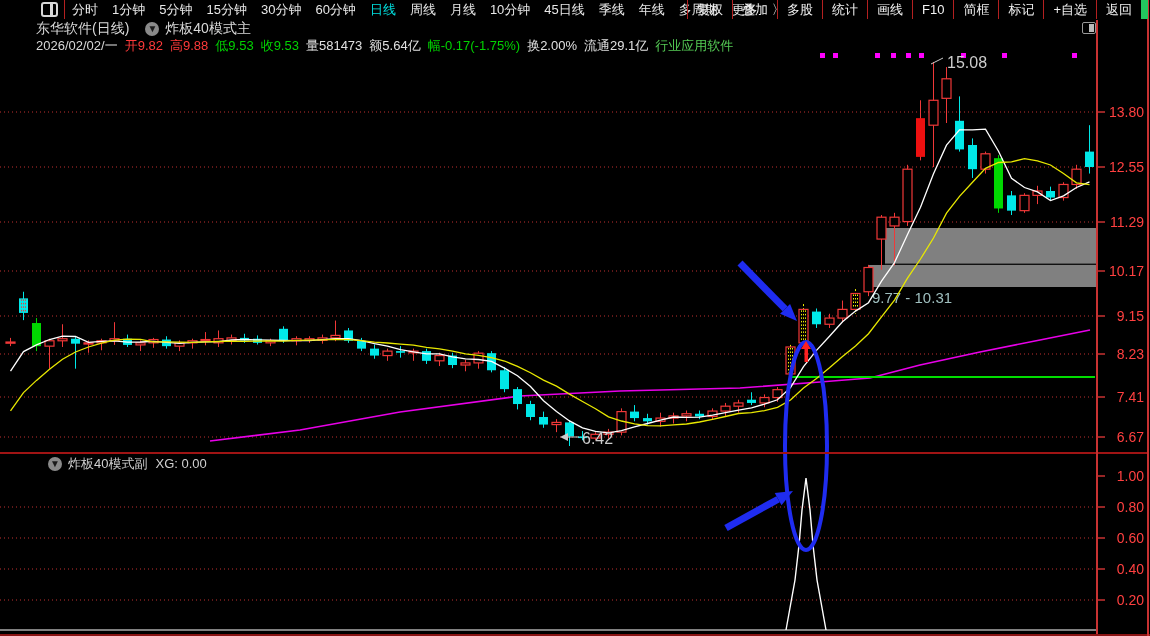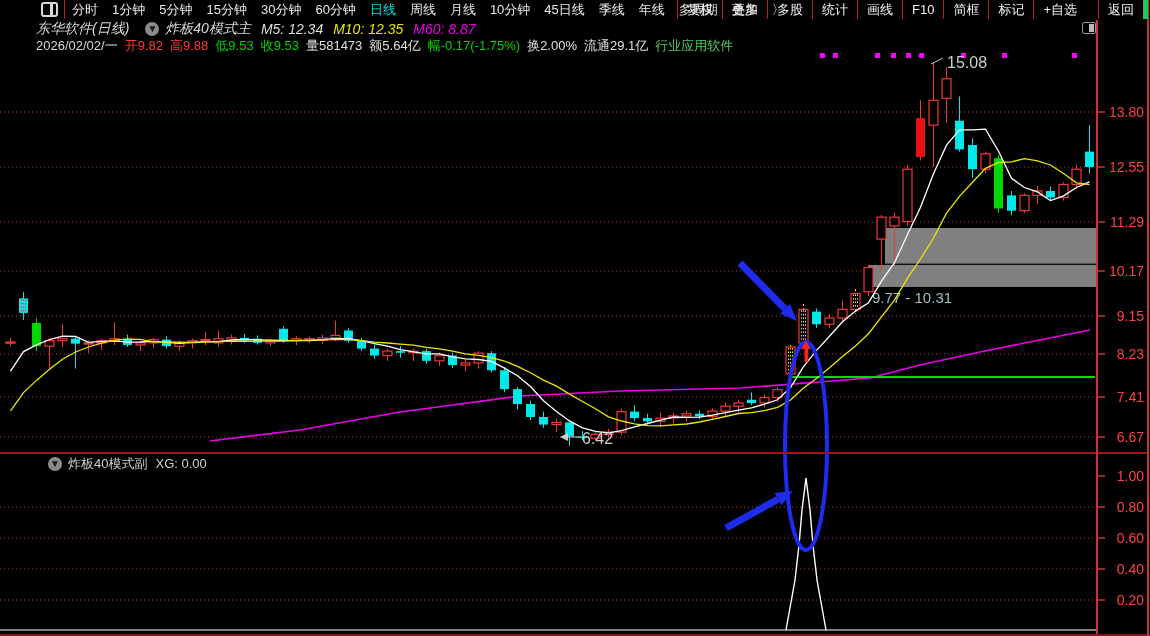--- a/index.html
+++ b/index.html
@@ -5,25 +5,25 @@
   html,body{margin:0;padding:0;}
   body{width:1150px;height:636px;background:#000;position:relative;overflow:hidden;
        font-family:"Liberation Sans","DejaVu Sans",sans-serif;}
   #chart-svg{position:absolute;left:0;top:0;}
   .bar{position:absolute;left:0;display:flex;align-items:center;background:transparent;white-space:nowrap;margin-left:36px;}
   #menu-bar{top:0;height:19px;width:1150px;font-size:13px;color:#e8e8e8;}
   .menu-item{padding:0 7px;cursor:default;}
   .menu-item.active{color:#00e0e0;}
   #menu-right{position:absolute;right:2px;top:0;height:19px;display:flex;align-items:flex-start;font-size:13px;color:#f2f2f2;}
   .tool-btn{border-left:1px solid #b42020;padding:0 9px;line-height:19px;}
-  .tool-btn:last-child{border-right:5px solid #22c55e;margin-left:12px;}
+  .tool-btn:last-child{border-right:7px solid #22c55e;}
   #win-icon{width:13px;height:11px;border:2px solid #d8d8d8;border-radius:3px;margin:0 6px 0 5px;position:relative;}
   #win-icon .inner{position:absolute;left:55%;top:0;width:3px;height:100%;background:#d8d8d8;}
   .vsep{width:1px;height:19px;background:#b42020;}
-  #title-bar{top:20px;height:17px;width:1096px;font-size:14px;color:#d8d8d8;font-style:italic;}
+  #title-bar{top:20px;height:17px;width:1096px;font-size:14px;color:#d8d8d8;}
   #title-bar .seg{margin-right:10px;}
   .circ-icon{width:14px;height:14px;border-radius:50%;background:#8a8a8a;color:#1a1a1a;font-size:10px;
              display:inline-flex;align-items:center;justify-content:center;margin:0 6px;flex:none;}
   #info-bar{top:37px;height:17px;width:1096px;font-size:13px;color:#d8d8d8;}
   #info-bar .fld{margin-right:7px;}
   #panel-toggle-icon{position:absolute;left:1082px;top:22px;width:12px;height:10px;border:1px solid #999;
              border-radius:2px;}
   #panel-toggle-icon .half{position:absolute;right:1px;top:1px;bottom:1px;width:5px;background:#bbb;}
   #sub-title-bar{top:455px;height:17px;font-size:13px;color:#d0d0d0;padding-left:6px;width:700px;}
 </style>
@@ -305,21 +305,20 @@
     <span class="tool-btn">简框</span>
     <span class="tool-btn">标记</span>
     <span class="tool-btn">+自选</span>
     <span class="tool-btn">返回</span>
   </div>
 
 <div id="title-bar" class="bar">
   <span class="seg">东华软件(日线)</span>
   <span class="circ-icon">▼</span>
   <span class="seg">炸板40模式主</span>
-  <span id="ma-labels"><span class="seg" style="color: rgb(222, 222, 222);">M5: 12.34</span><span class="seg" style="color: rgb(232, 232, 0);">M10: 12.35</span><span class="seg" style="color: rgb(232, 0, 232);">M60: 8.87</span></span>
 </div>
 <div id="panel-toggle-icon">
     <div class="half"></div>
   </div>
 
 <div id="info-bar" class="bar">
   <span class="fld">2026/02/02/一</span>
   <span id="info-fields"><span class="fld" style="color: rgb(255, 58, 58);">开9.82</span><span class="fld" style="color: rgb(255, 58, 58);">高9.88</span><span class="fld" style="color: rgb(0, 210, 0);">低9.53</span><span class="fld" style="color: rgb(0, 210, 0);">收9.53</span><span class="fld" style="color: rgb(224, 224, 224);">量581473</span><span class="fld" style="color: rgb(224, 224, 224);">额5.64亿</span><span class="fld" style="color: rgb(0, 210, 0);">幅-0.17(-1.75%)</span><span class="fld" style="color: rgb(224, 224, 224);">换2.00%</span><span class="fld" style="color: rgb(224, 224, 224);">流通29.1亿</span><span class="fld" style="color: rgb(85, 204, 85);">行业应用软件</span></span>
 </div>
 

